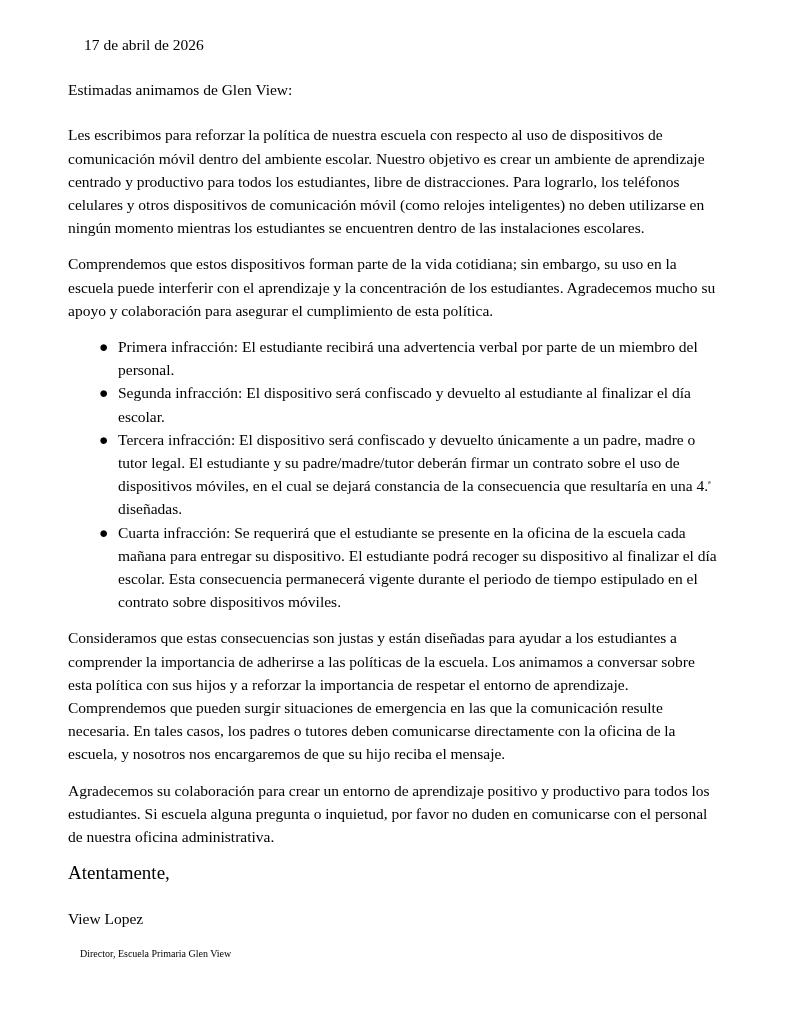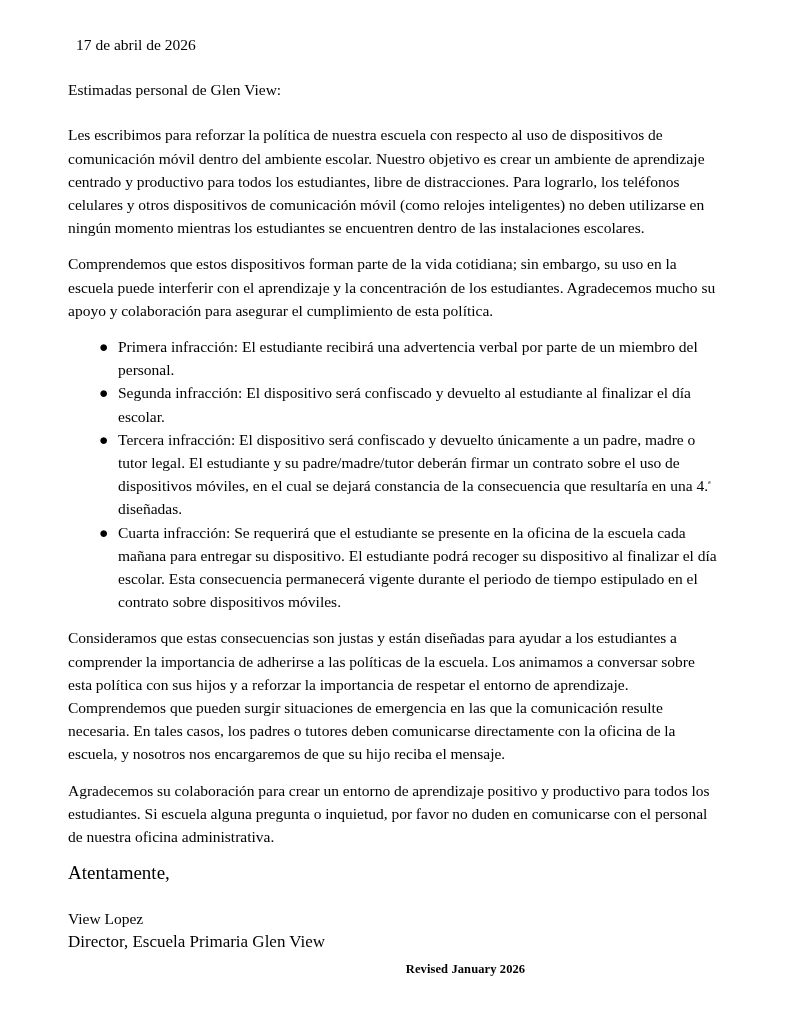--- a/index.html
+++ b/index.html
@@ -32,21 +32,21 @@
     margin: 4px 0 13px 0;
     text-align: left;
     word-spacing: -0.1px;
   }
   .para.tight {
     margin-bottom: 0;
   }
   .date-line {
     font-size: 15.5px;
     line-height: 23.2px;
-    margin: 0 0 22px 8px;
+    margin: 0 0 22px 16px;
   }
   .salutation {
     font-size: 15.5px;
     line-height: 23.2px;
     margin: 0 0 22px 0;
   }
   ul.consequences {
     list-style: none;
     margin: 0 0 13px 0;
     padding: 0;
@@ -69,23 +69,23 @@
     font-size: 19px;
     line-height: 23.2px;
     margin: 9px 0 22px 0;
   }
   .signature-name {
     font-size: 15.5px;
     line-height: 23.2px;
     margin: 0;
   }
   .signature-title {
-    font-size: 17px;
+    font-size: 10px;
     line-height: 23.2px;
-    margin: 0;
+    margin: 12px;
   }
   .footer {
     position: absolute;
     left: 0;
     top: 959px;
     width: 791px;
     text-align: center;
     padding-left: 140px;
     box-sizing: border-box;
   }
@@ -102,21 +102,21 @@
   }
 </style>
 </head>
 <body>
 
 <div class="page">
   <div class="content">
 
     <p class="date-line">17 de abril de 2026</p>
 
-    <p class="salutation">Estimadas personal de Glen View:</p>
+    <p class="salutation">Estimadas animamos de Glen View:</p>
 
     <p class="para">Les escribimos para reforzar la política de nuestra escuela con respecto al uso de dispositivos de comunicación móvil dentro del ambiente escolar. Nuestro objetivo es crear un ambiente de aprendizaje centrado y productivo para todos los estudiantes, libre de distracciones. Para lograrlo, los teléfonos celulares y otros dispositivos de comunicación móvil (como relojes inteligentes) no deben utilizarse en ningún momento mientras los estudiantes se encuentren dentro de las instalaciones escolares.</p>
 
     <p class="para">Comprendemos que estos dispositivos forman parte de la vida cotidiana; sin embargo, su uso en la escuela puede interferir con el aprendizaje y la concentración de los estudiantes. Agradecemos mucho su apoyo y colaboración para asegurar el cumplimiento de esta política.</p>
 
 
     <ul class="consequences">
       <li>
         <span class="bullet">●</span><span>Primera infracción: El estudiante recibirá una advertencia verbal por parte de un miembro del personal.</span>
       </li>
@@ -136,16 +136,13 @@
     <p class="para">Agradecemos su colaboración para crear un entorno de aprendizaje positivo y productivo para todos los estudiantes. Si escuela alguna pregunta o inquietud, por favor no duden en comunicarse con el personal de nuestra oficina administrativa.</p>
 
     <p class="sign-off">Atentamente,</p>
 
     <p class="signature-name">View Lopez</p>
 
     <p class="signature-title">Director, Escuela Primaria Glen View</p>
 
   </div>
 
-  <div class="footer">
-    <span class="footer-text">Revised January 2026</span>
-  </div>
 </div>
 
 </body></html>

